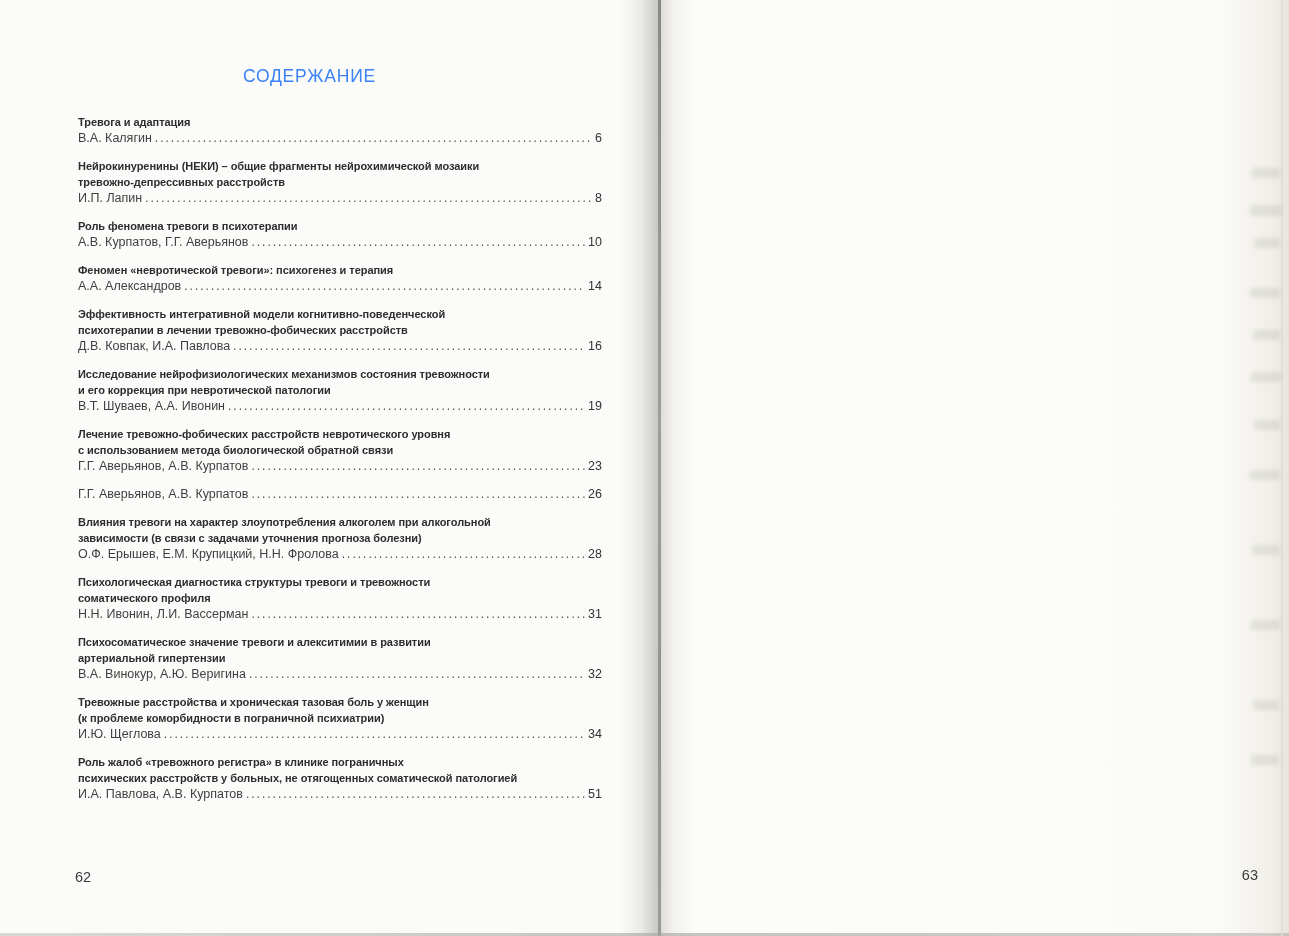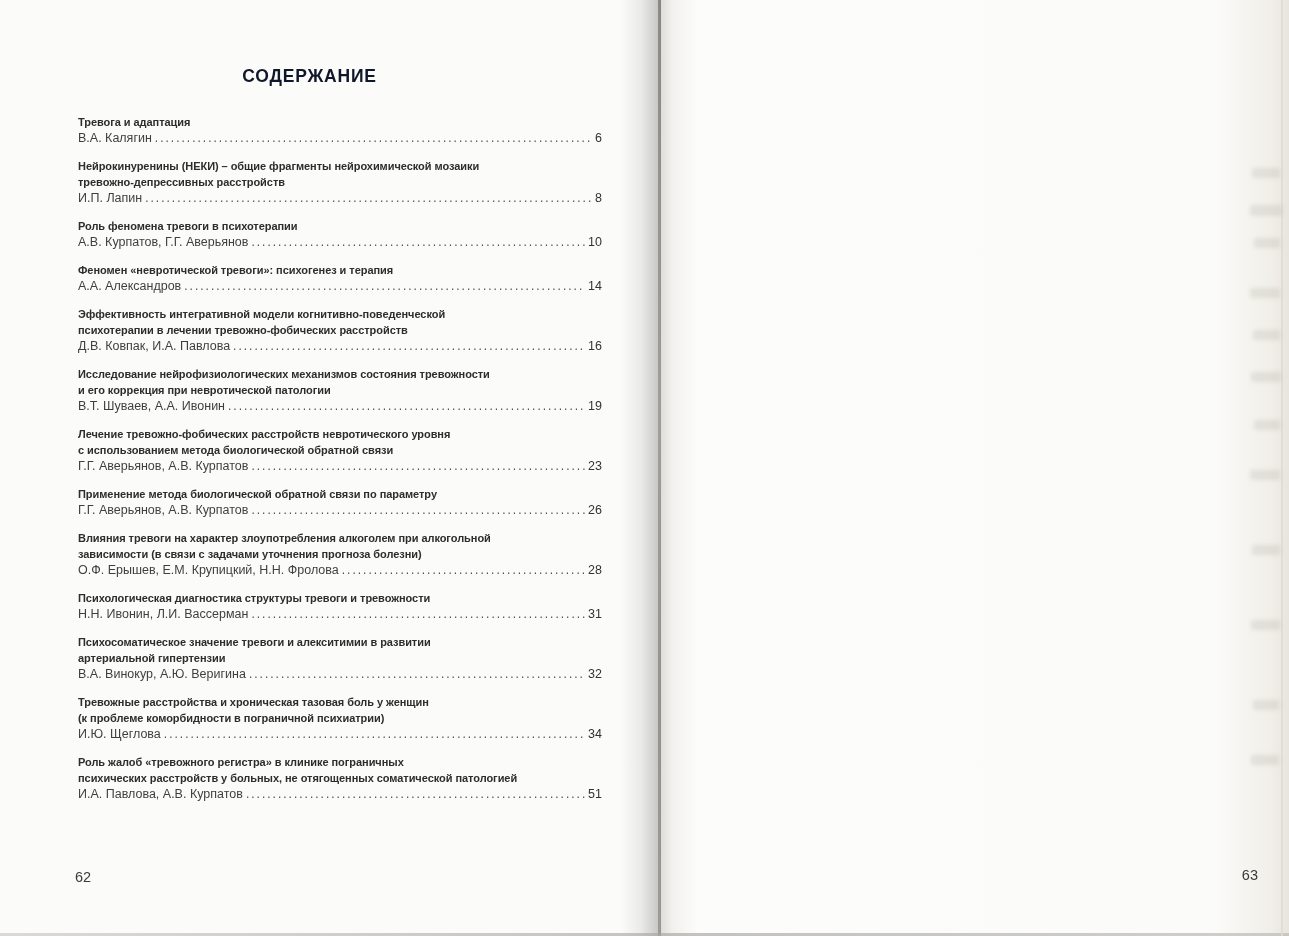--- a/index.html
+++ b/index.html
@@ -42,21 +42,21 @@
     opacity: .65;
   }
   .right-edge-line {
     position: absolute; right: 6px; top: 0; width: 2px; height: 936px;
     background: #dedbd4; opacity: .8;
   }
 
   
   .heading-wrap { padding: 66px 60px 0 78px; text-align: center; width: 601px; }
   .heading {
-    margin: 0; font-size: 17.5px; font-weight: bold; letter-spacing: .8px; color: #0f172a;
+    margin: 0; font-size: 17.5px; font-weight: normal; letter-spacing: .8px; color: #3b82f6;
     display: inline-block;
   }
 
   .column { position: absolute; top: 0; }
   .column-left  { left: 78px;  top: 114px; width: 524px; }
 
   .entry { margin-bottom: 12px; }
   .title-line {
     font-weight: bold; font-size: 11px; line-height: 16px; color: #2d2d2d;
     white-space: nowrap; letter-spacing: -0.05px;
@@ -145,38 +145,38 @@
         <div class="entry">
           <div class="title-line">Лечение тревожно-фобических расстройств невротического уровня</div>
           <div class="title-line">с использованием метода биологической обратной связи</div>
           <div class="author-row">
             <span class="authors">Г.Г. Аверьянов, А.В. Курпатов</span>
             <span class="dots">........................................................................................................................................................................................................</span>
             <span class="pg">23</span>
           </div>
         </div>
         <div class="entry">
-          <div class="title-line">Применение метода биологической обратной связи по параметру</div>
           <div class="author-row">
             <span class="authors">Г.Г. Аверьянов, А.В. Курпатов</span>
             <span class="dots">........................................................................................................................................................................................................</span>
             <span class="pg">26</span>
           </div>
         </div>
         <div class="entry">
           <div class="title-line">Влияния тревоги на характер злоупотребления алкоголем при алкогольной</div>
           <div class="title-line">зависимости (в связи с задачами уточнения прогноза болезни)</div>
           <div class="author-row">
             <span class="authors">О.Ф. Ерышев, Е.М. Крупицкий, Н.Н. Фролова</span>
             <span class="dots">........................................................................................................................................................................................................</span>
             <span class="pg">28</span>
           </div>
         </div>
         <div class="entry">
           <div class="title-line">Психологическая диагностика структуры тревоги и тревожности</div>
+          <div class="title-line">соматического профиля</div>
           <div class="author-row">
             <span class="authors">Н.Н. Ивонин, Л.И. Вассерман</span>
             <span class="dots">........................................................................................................................................................................................................</span>
             <span class="pg">31</span>
           </div>
         </div>
         <div class="entry">
           <div class="title-line">Психосоматическое значение тревоги и алекситимии в развитии</div>
           <div class="title-line">артериальной гипертензии</div>
           <div class="author-row">

